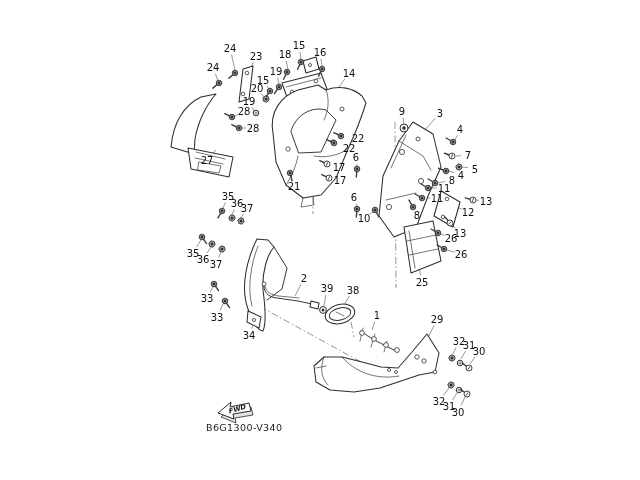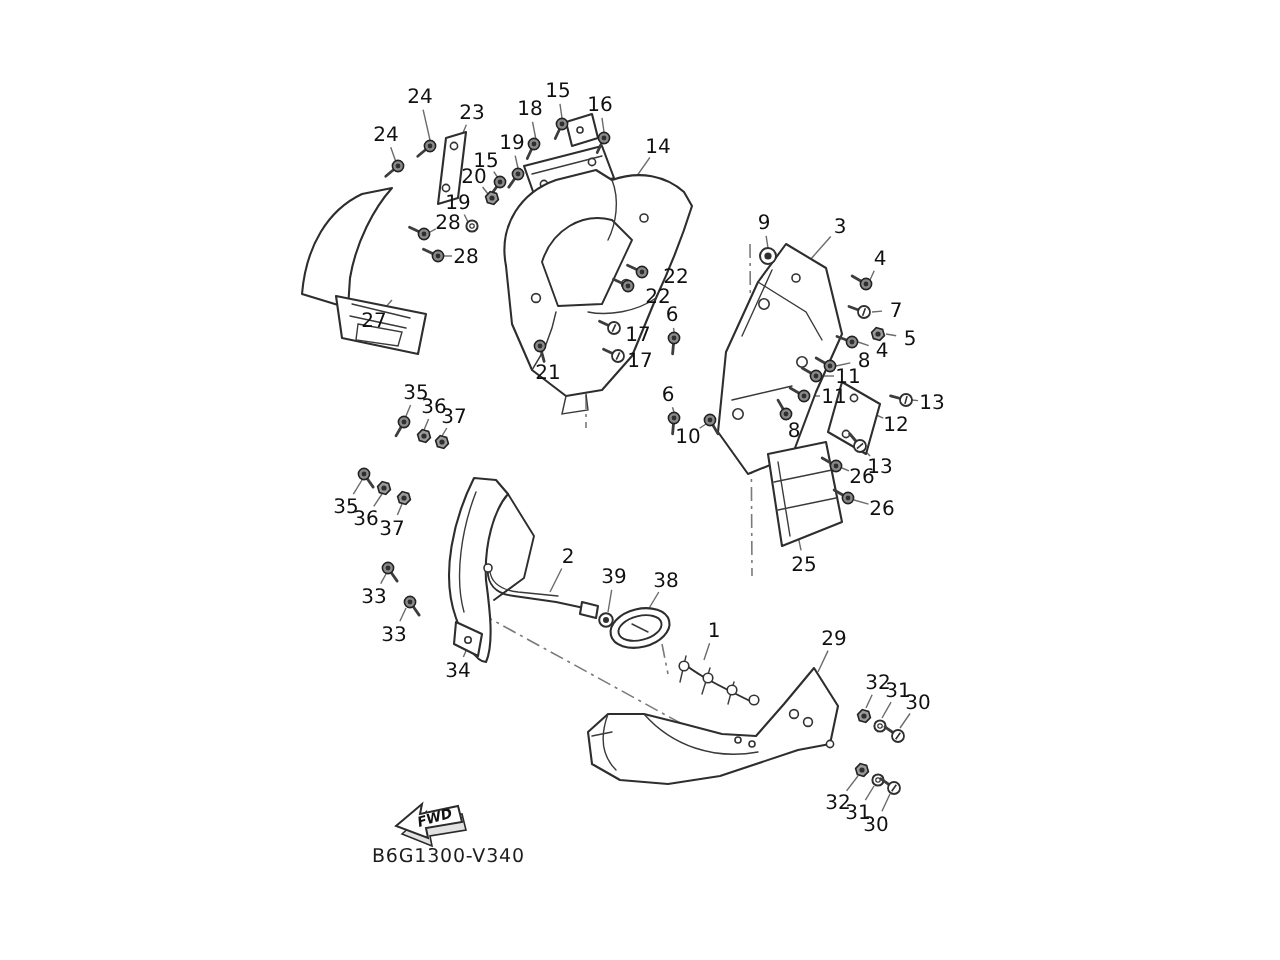--- a/index.html
+++ b/index.html
@@ -1,17 +1,17 @@
 <!DOCTYPE html>
 <html><head>
 <meta charset="utf-8">
 <style>
   html,body{margin:0;padding:0;background:#ffffff;}
   .stage{position:relative;width:584px;height:480px;background:#fff;overflow:hidden;
-         font-family:"DejaVu Sans",sans-serif;}
+         font-family:"DejaVu Sans",sans-serif;padding-left:20px;}
   svg{display:block;}
   .part{fill:#ffffff;stroke:#2e2e2e;stroke-width:1.05;stroke-linejoin:round;}
   .partThin{fill:none;stroke:#2e2e2e;stroke-width:.95;stroke-linejoin:round;stroke-linecap:round;}
   .detail{fill:none;stroke:#3a3a3a;stroke-width:.7;stroke-linecap:round;}
   .hole{fill:#ffffff;stroke:#333;stroke-width:.8;}
   .leader{stroke:#6b6b6b;stroke-width:.7;fill:none;}
   .dashdot{stroke:#7a7a7a;stroke-width:.8;fill:none;stroke-dasharray:7 2.5 1.5 2.5;}
   .callout{font-size:10px;fill:#101010;text-anchor:middle;font-family:"DejaVu Sans",sans-serif;}
   .stem{stroke:#3d3d3d;stroke-width:1.4;stroke-linecap:round;}
   .boltHead{fill:#8a8a8a;stroke:#222;stroke-width:.8;}

